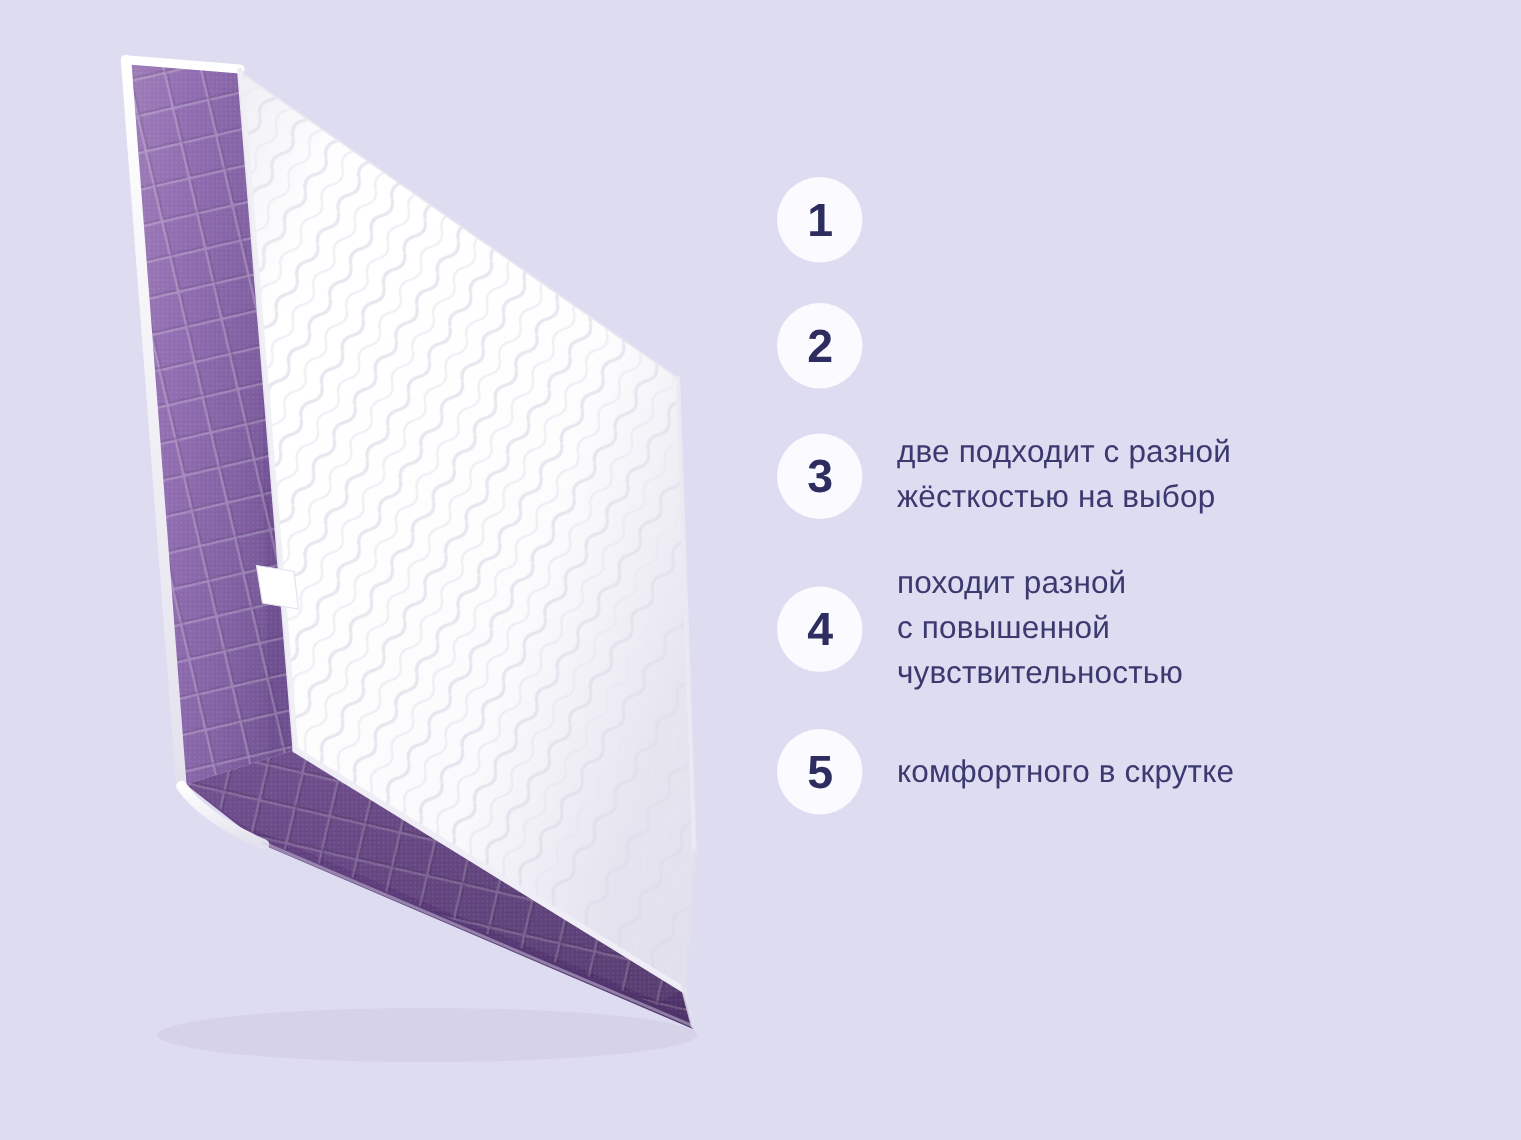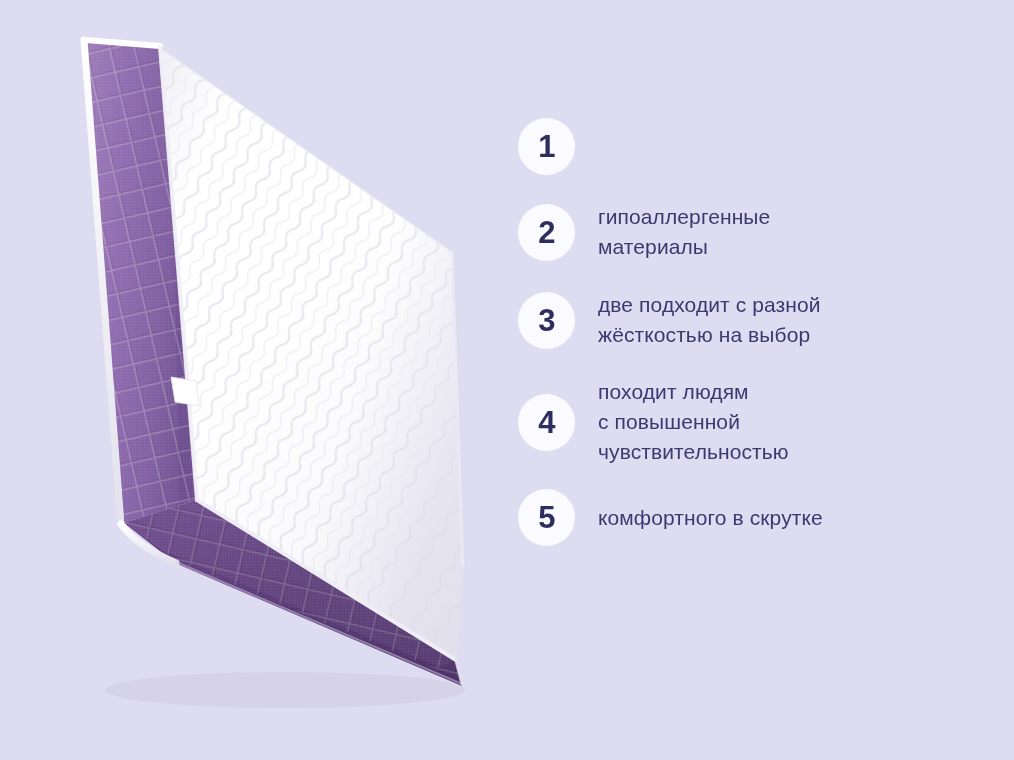--- a/index.html
+++ b/index.html
@@ -203,33 +203,31 @@
   </div>
 
   <div id="features">
 
     <div class="feature-row" id="feature-row-0">
       <div class="feature-badge">1</div>
     </div>
 
     <div class="feature-row" id="feature-row-1">
       <div class="feature-badge">2</div>
-      <div class="feature-text">гипоаллергенные
-материалы</div>
     </div>
 
     <div class="feature-row" id="feature-row-2">
       <div class="feature-badge">3</div>
       <div class="feature-text">две подходит с разной
 жёсткостью на выбор</div>
     </div>
 
     <div class="feature-row" id="feature-row-3">
       <div class="feature-badge">4</div>
-      <div class="feature-text">походит людям
+      <div class="feature-text">походит разной
 с повышенной
 чувствительностью</div>
     </div>
 
     <div class="feature-row" id="feature-row-4">
       <div class="feature-badge">5</div>
       <div class="feature-text">комфортного в скрутке</div>
     </div>
 
   </div>

